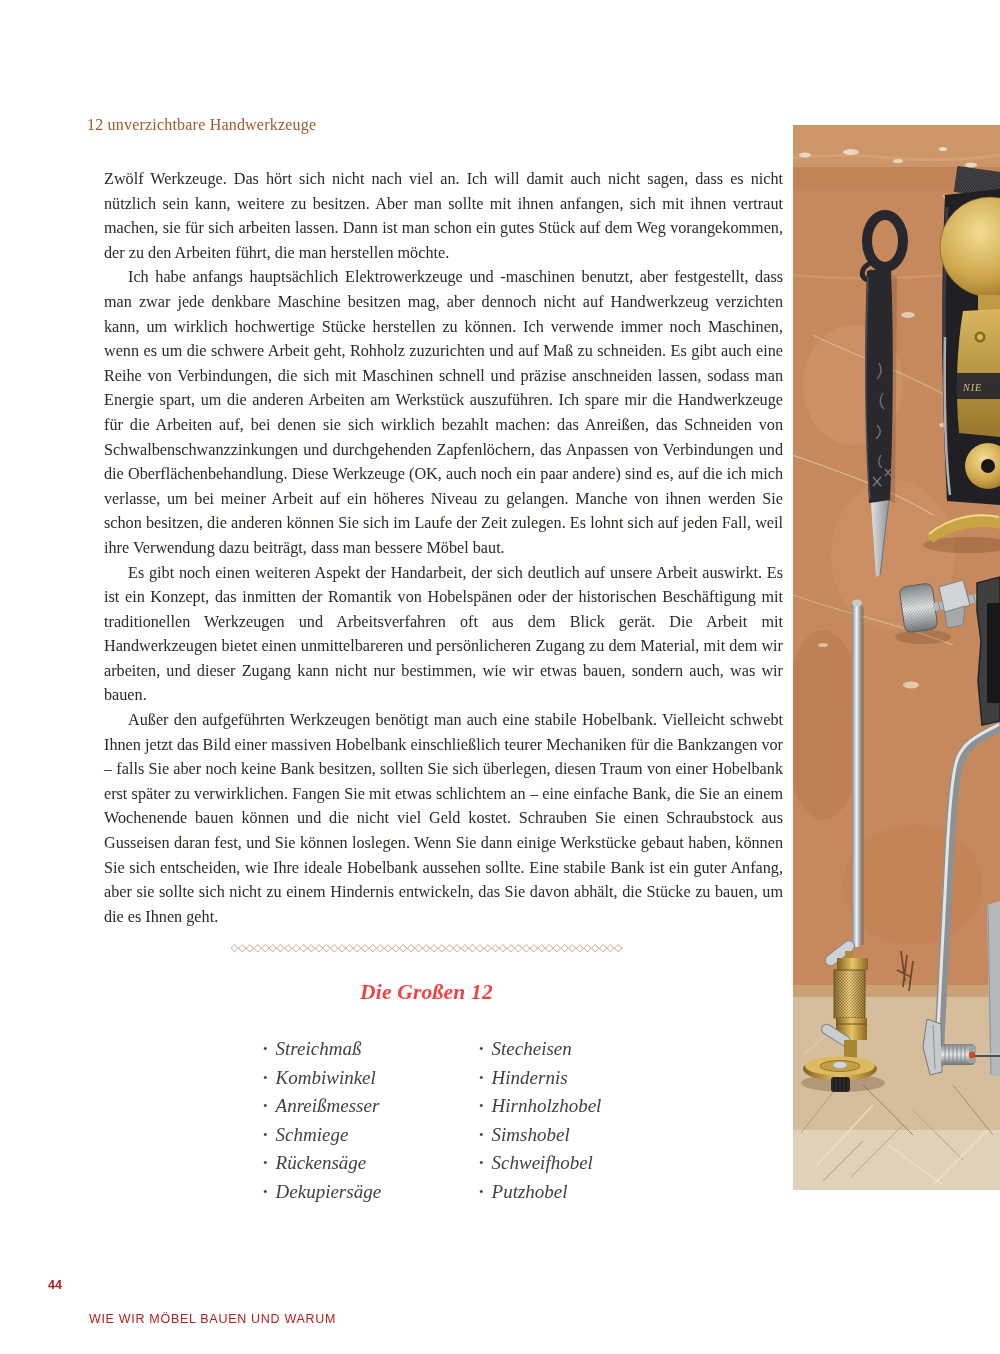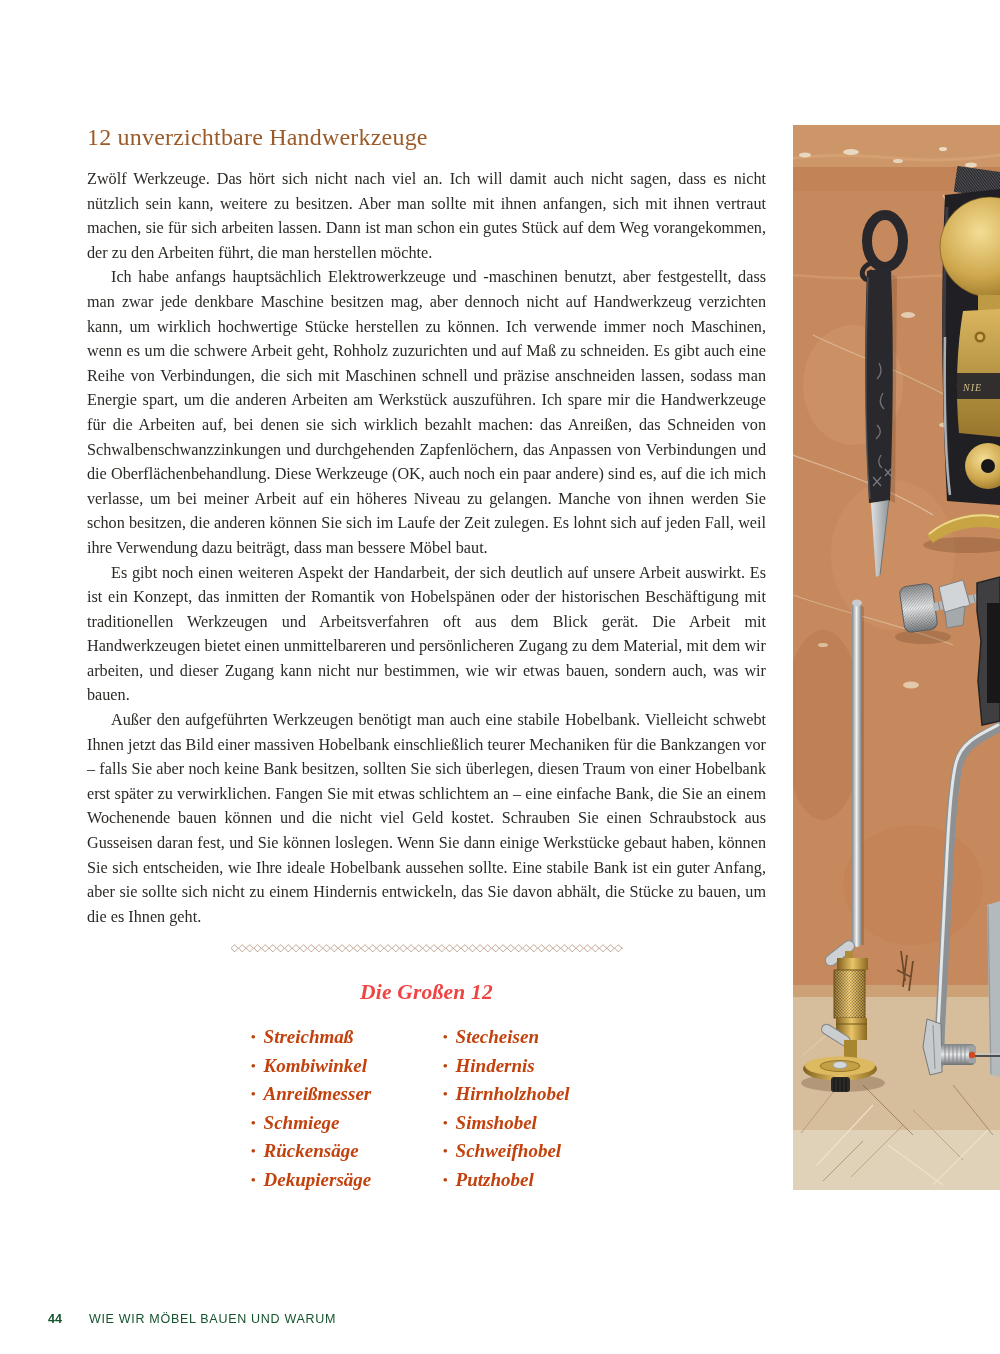--- a/index.html
+++ b/index.html
@@ -2,53 +2,53 @@
 <html lang="de"><head>
 <meta charset="utf-8">
 <style>
   html,body{margin:0;padding:0;}
   body{
     width:1000px;height:1354px;position:relative;background:#ffffff;
     font-family:"Liberation Serif", serif;color:#2d2a26;overflow:hidden;
   }
   .page{position:absolute;inset:0;}
   .page-title{
-    position:absolute;left:87px;top:124px;margin:0;
-    font-size:24px;font-weight:normal;letter-spacing:.2px;color:#9c5a28;
+    position:absolute;left:87px;top:116px;margin:0;
+    font-size:16px;font-weight:normal;letter-spacing:.2px;color:#9c5a28;
   }
   .bodytext{
-    position:absolute;left:87px;top:167px;width:679px;
+    position:absolute;left:104px;top:167px;width:679px;
     font-size:16.2px;line-height:24.6px;text-align:justify;
     hyphens:auto;-webkit-hyphens:auto;
   }
   .bodytext p{margin:0;text-indent:24px;}
   .bodytext p.first{text-indent:0;}
   .toolbox{position:absolute;left:87px;top:940px;width:679px;text-align:center;}
   .divider{
     width:392px;margin:0 auto;height:14px;line-height:14px;overflow:hidden;
     white-space:nowrap;font-family:"DejaVu Sans", sans-serif;
     font-size:10.5px;letter-spacing:-.4px;color:#b5937b;
   }
   .box-heading{
     margin:26px 0 0 0;font-size:21.5px;font-style:italic;font-weight:bold;
     color:#ef4444;letter-spacing:.2px;
   }
   .cols{display:flex;text-align:left;margin-top:14px;padding-left:160px;}
   .tool-list{
-    list-style:none;margin:4px;padding:0;
-    font-size:19px;font-style:italic;font-weight:bold;color:#c2410c;
+    list-style:none;margin:16px;padding:0;
+    font-size:19px;font-style:italic;font-weight:normal;color:#404040;
   }
   .tool-list.left{width:184px;}
   .tool-list li{line-height:28.5px;}
   .bullet{font-style:normal;font-size:13px;margin-right:8px;vertical-align:2px;}
   .photo{position:absolute;left:793px;top:125px;width:207px;height:1065px;margin:0;}
   .photo svg{display:block;}
   .page-footer{
-    position:absolute;left:48px;top:1278px;display:flex;gap:27px;align-items:flex-end;
-    font-family:"Liberation Sans", sans-serif;font-size:12.5px;color:#14532d;
+    position:absolute;left:48px;top:1278px;display:flex;gap:27px;align-items:flex-start;
+    font-family:"Liberation Sans", sans-serif;font-size:12.5px;color:#b91c1c;
   }
   .pagenum{font-weight:bold;}
   .running{letter-spacing:.7px;margin-top:34px;}
 </style>
 </head>
 <body>
 
 <div class="page">
 
   <h1 class="page-title">12 unverzichtbare Handwerkzeuge</h1>

